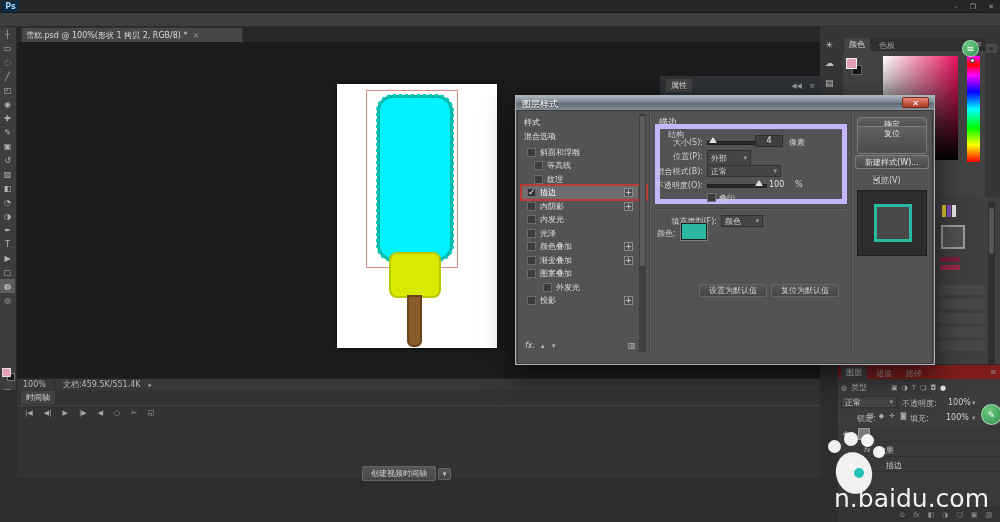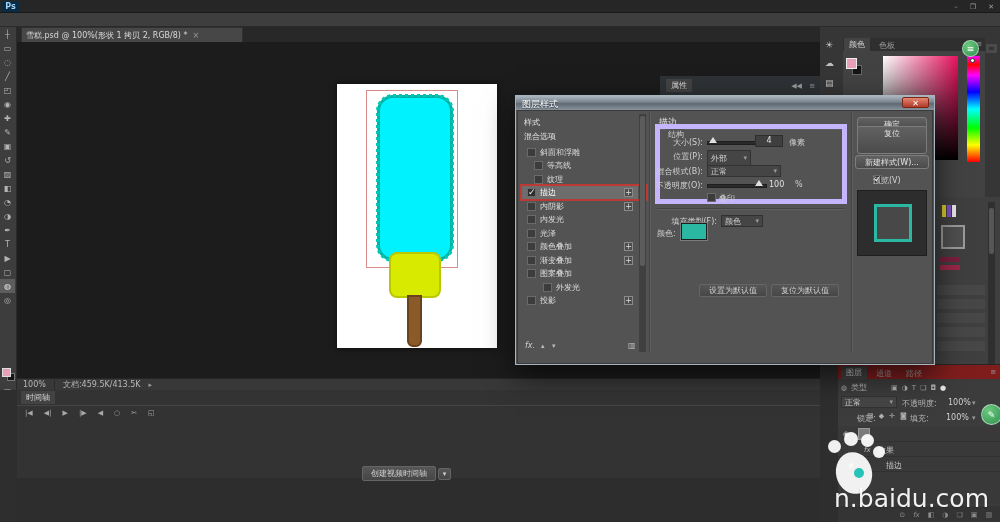--- a/index.html
+++ b/index.html
@@ -89,21 +89,21 @@
   <div class="abs" style="left:17px;top:42px;width:803px;height:336px;background:#1c1c1c"></div>
   <div class="abs" style="left:337px;top:84px;width:160px;height:264px;background:#ffffff;box-shadow:0 0 6px rgba(0,0,0,.6)"></div>
   <div class="abs" style="left:366px;top:90px;width:92px;height:178px;border:1px solid #d98a8a"></div>
   <div class="abs" style="left: 377px; top: 95px; width: 76px; height: 166px; border: 3px solid rgb(0, 180, 164); outline: rgb(0, 200, 184) dotted 3px; outline-offset: -2px; border-radius: 16px; background-color: rgb(0, 242, 255);"></div>
   <div class="abs" style="left: 389px; top: 252px; width: 52px; height: 46px; border: 2px solid rgb(185, 200, 0); border-radius: 8px; background-color: rgb(215, 234, 0);"></div>
   <div class="abs" style="left: 407px; top: 295px; width: 15px; height: 52px; border: 2px solid rgb(106, 67, 28); border-radius: 0px 0px 6px 6px; background-color: rgb(138, 90, 40);"></div>
 
   <div class="abs flex" style="left:17px;top:378px;width:803px;height:12px;background:#383838;border-top:1px solid #262626;gap:8px;padding-left:6px">
     <span class="t8" style="color:#b8b8b8">100%</span>
     <span style="width:1px;height:10px;background:#2a2a2a"></span>
-    <span class="t8" style="color:#b8b8b8">文档:459.5K/413.5K</span>
+    <span class="t8" style="color:#b8b8b8">文档:459.5K/551.4K</span>
     <span class="t7" style="color:#9a9a9a">▸</span>
   </div>
 
   <div class="abs" style="left:17px;top:390px;width:803px;height:132px;background:#333">
     <div class="tabchip abs" style="left:4px;top:1px">时间轴</div>
     <div class="abs" style="left:0;top:15px;width:803px;height:1px;background:#454545"></div>
     <div class="abs flex t7" style="left:8px;top:19px;gap:11px;color:#a8a8a8">
       <span>|◀</span>
       <span>◀|</span>
       <span>▶</span>

